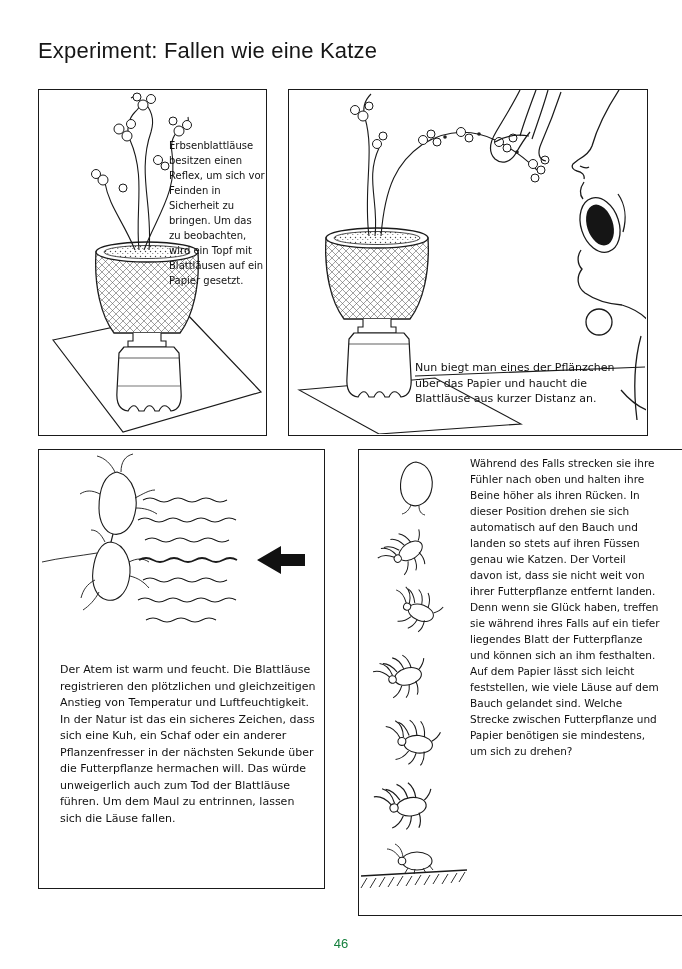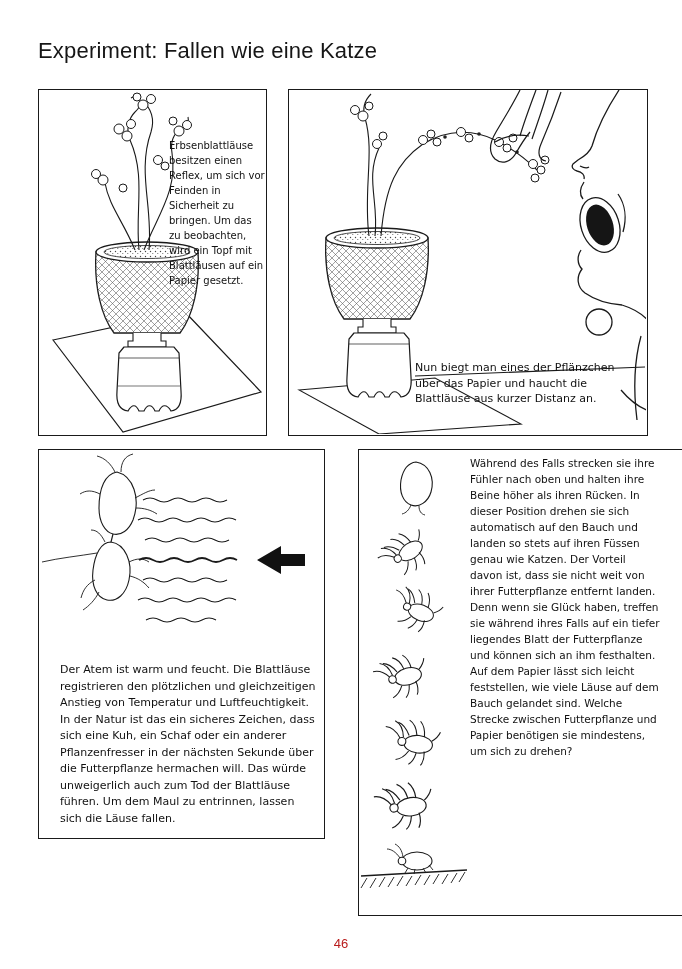--- a/index.html
+++ b/index.html
@@ -11,31 +11,31 @@
     position:absolute;left:38px;top:26px;margin:0;
     font-family:"Liberation Sans",sans-serif;font-weight:400;
     font-size:22px;color:#161616;letter-spacing:.2px;
   }
   .panel{
     position:absolute;border:1.5px solid #1a1a1a;background:#fff;
     box-sizing:border-box;overflow:hidden;
   }
   .p1{left:38px;top:77px;width:229px;height:347px;}
   .p2{left:288px;top:77px;width:360px;height:347px;}
-  .p3{left:38px;top:437px;width:287px;height:390px;padding-left:24px;}
+  .p3{left:38px;top:437px;width:287px;height:440px;padding-left:24px;}
   .p4{left:358px;top:437px;width:346px;height:467px;padding-left:28px;}
   .art{position:absolute;left:0;top:0;}
   .caption{position:absolute;margin:0;color:#111;}
   .c1{left:130px;top:48px;width:96px;font-size:10px;line-height:15px;}
   .c2{left:126px;top:270px;width:228px;font-size:11px;line-height:15.5px;}
   .c3{left:21px;top:212px;width:258px;font-size:11px;line-height:16.5px;}
   .c4{left:111px;top:5px;width:190px;font-size:10.5px;line-height:16px;}
   .pagenum{
     position:absolute;left:0;right:0;bottom:30px;text-align:center;
-    font-family:"Liberation Sans",sans-serif;font-size:13px;color:#b91c1c;
+    font-family:"Liberation Sans",sans-serif;font-size:13px;color:#15803d;
   }
 </style>
 </head>
 <body>
 
 <div class="page">
 
   <h1 class="title">Experiment: Fallen wie eine Katze</h1>
 
   <section class="panel p1">

